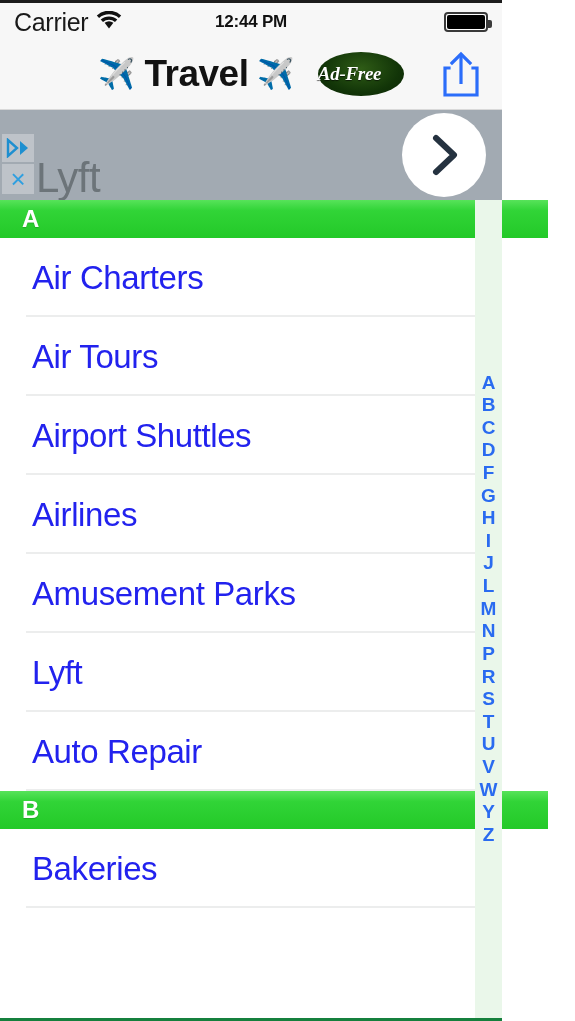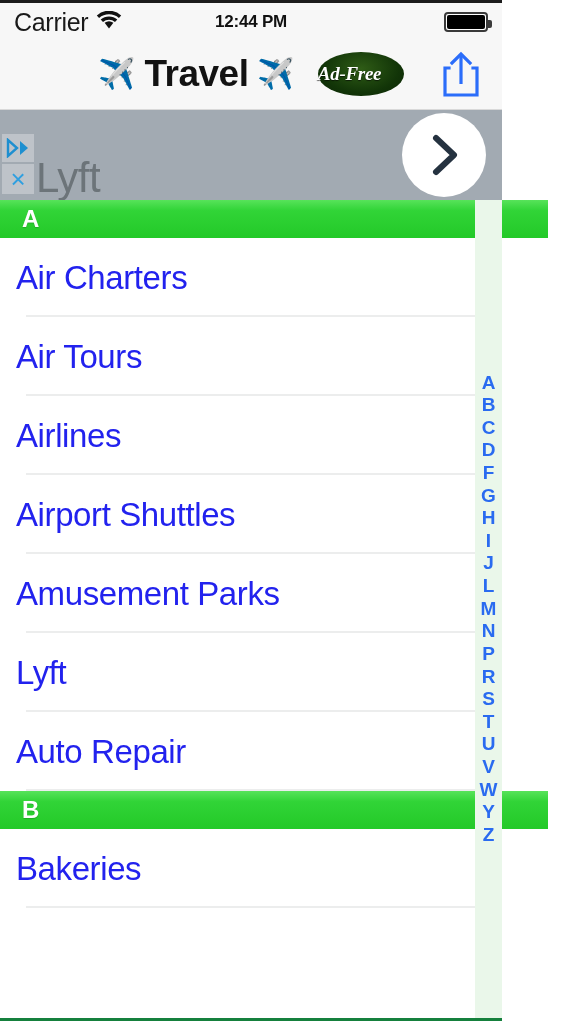--- a/index.html
+++ b/index.html
@@ -145,21 +145,21 @@
     text-shadow:0 1px 1px rgba(0,0,0,.18);
   }
   .row {
     position:relative;
     height:79px;
     width:100%;
     display:flex; align-items:center;
     background:#ffffff;
   }
   .row span {
-    margin-left:16px;
+    margin-left:32px;
     font-size:33px; color:#2222ee;
     letter-spacing:-0.4px;
   }
   .row::after {
     content:"";
     position:absolute; left:26px; right:26px; bottom:0;
     height:2px; background:#eceded;
   }
 
   
@@ -245,24 +245,24 @@
         <div class="section-header">
           <span>A</span>
         </div>
         <div class="row">
           <span>Air Charters</span>
         </div>
         <div class="row">
           <span>Air Tours</span>
         </div>
         <div class="row">
+          <span>Airport Shuttles</span>
+        </div>
+        <div class="row">
           <span>Airlines</span>
-        </div>
-        <div class="row">
-          <span>Airport Shuttles</span>
         </div>
         <div class="row">
           <span>Amusement Parks</span>
         </div>
         <div class="row">
           <span>Lyft</span>
         </div>
         <div class="row">
           <span>Auto Repair</span>
         </div>

